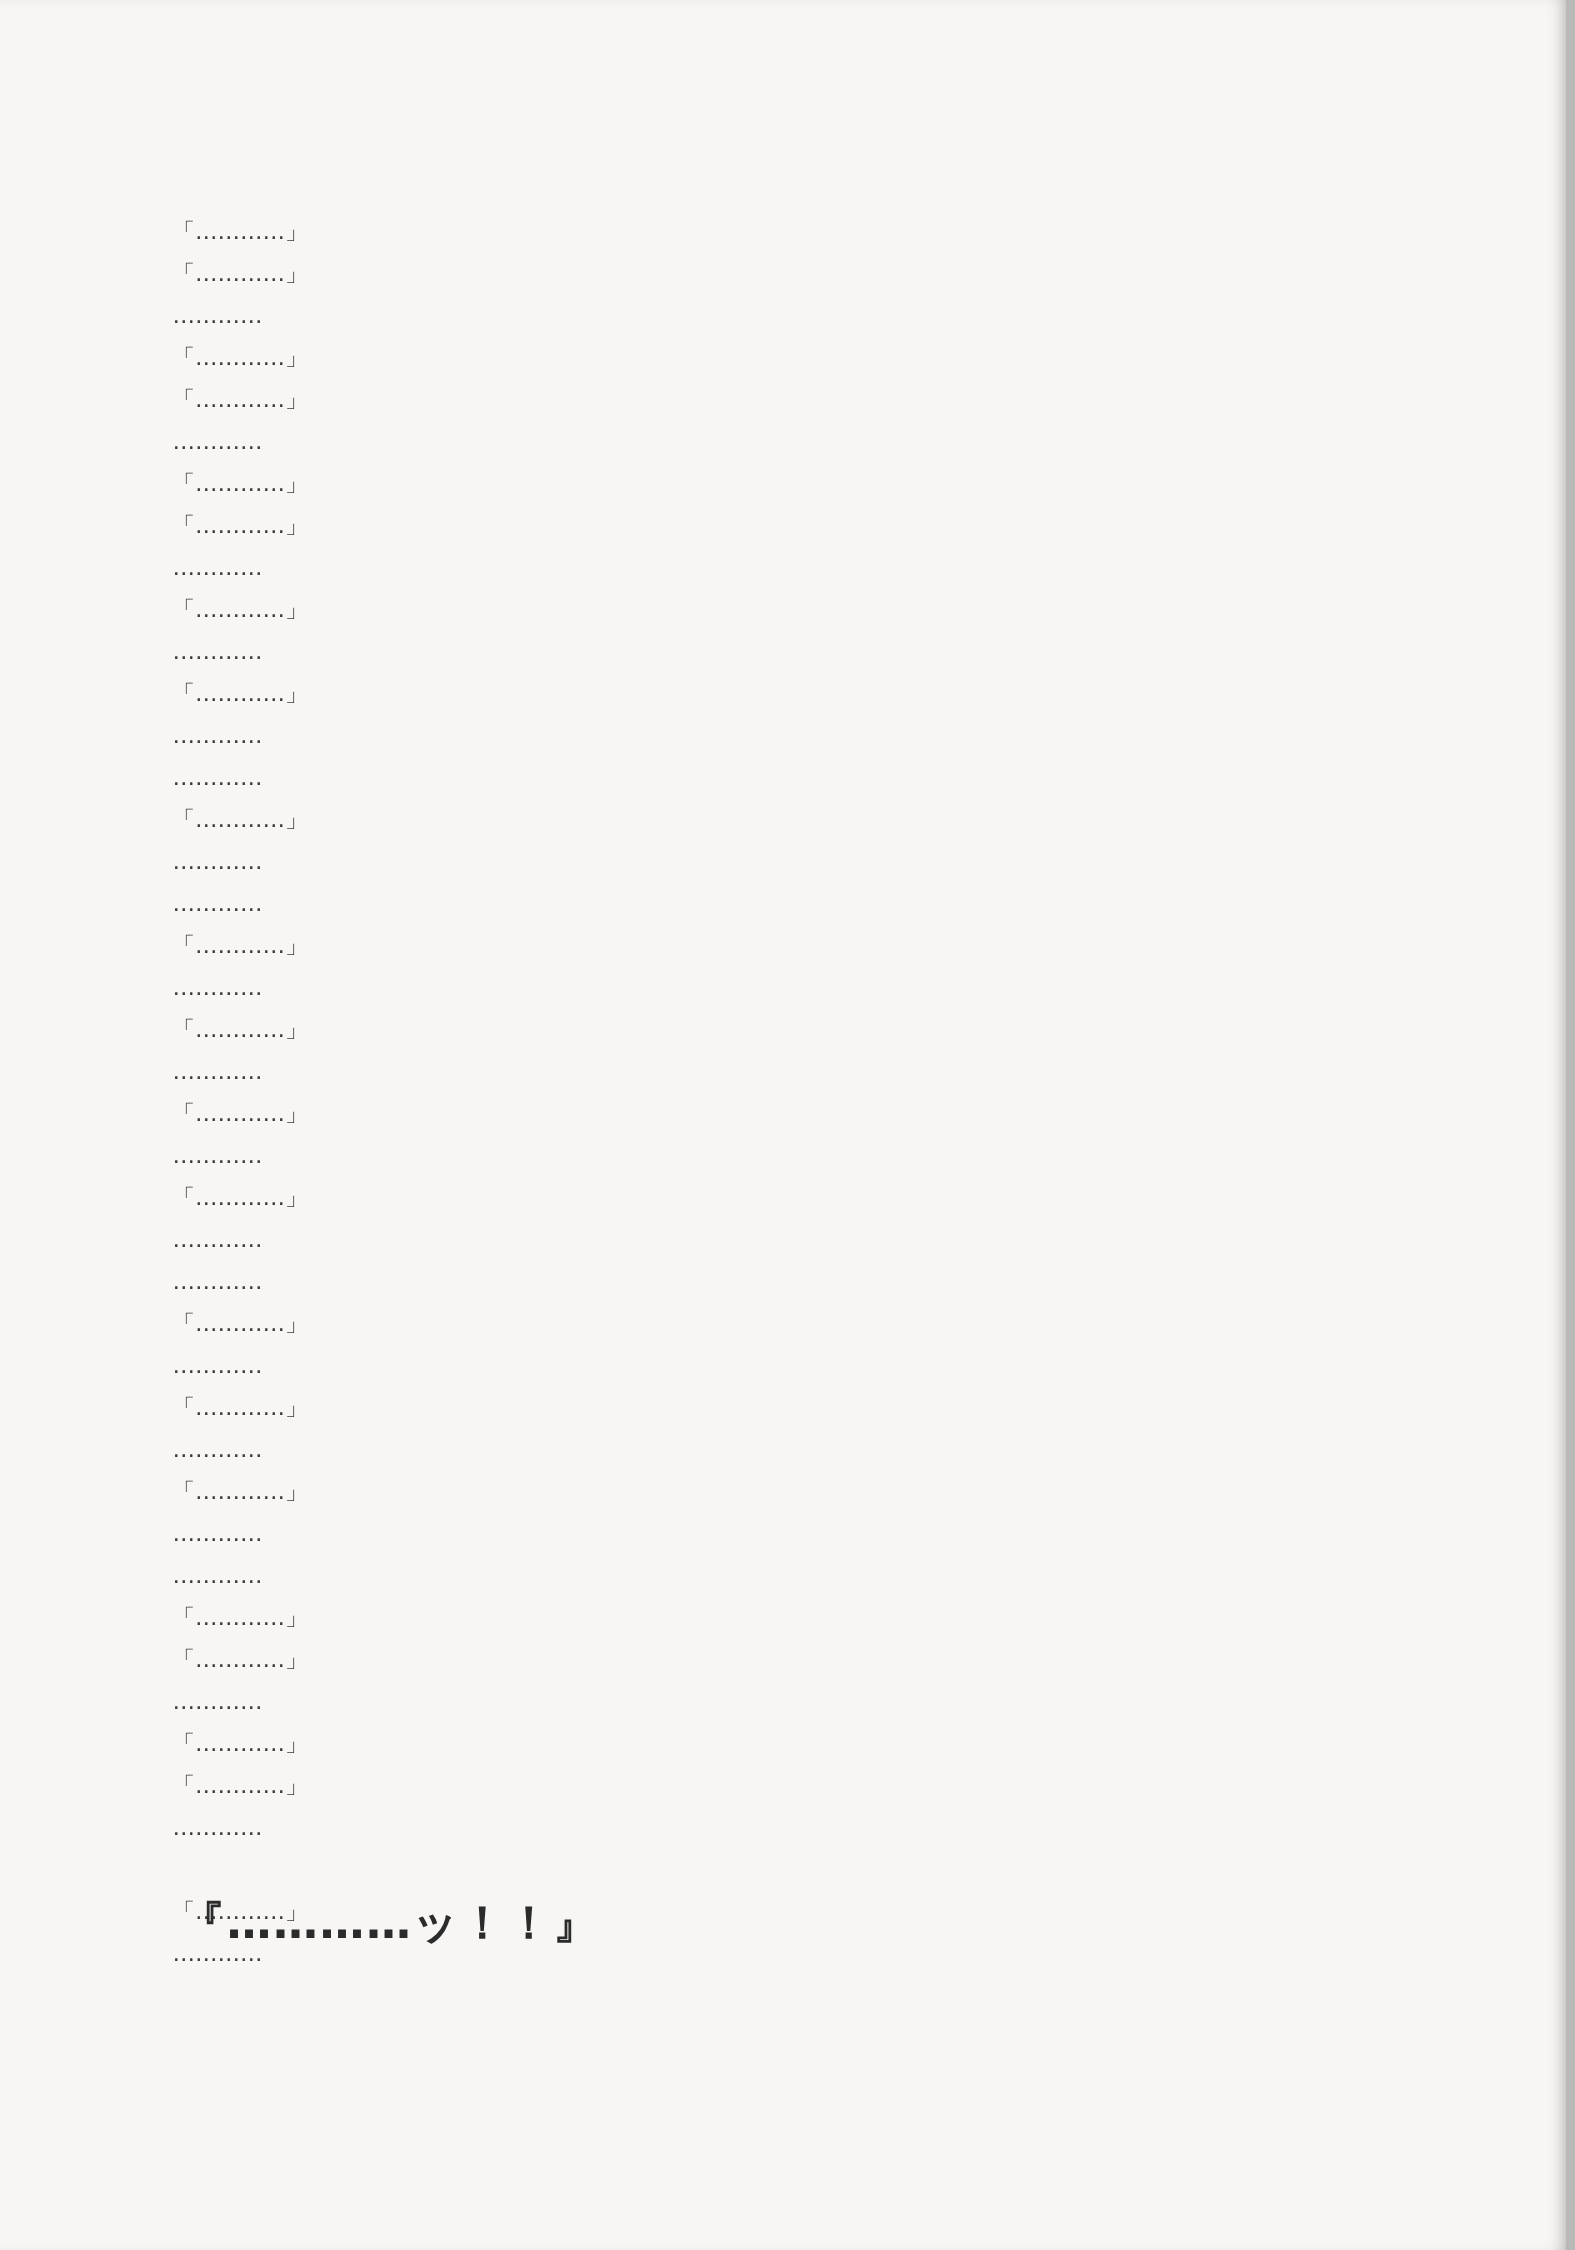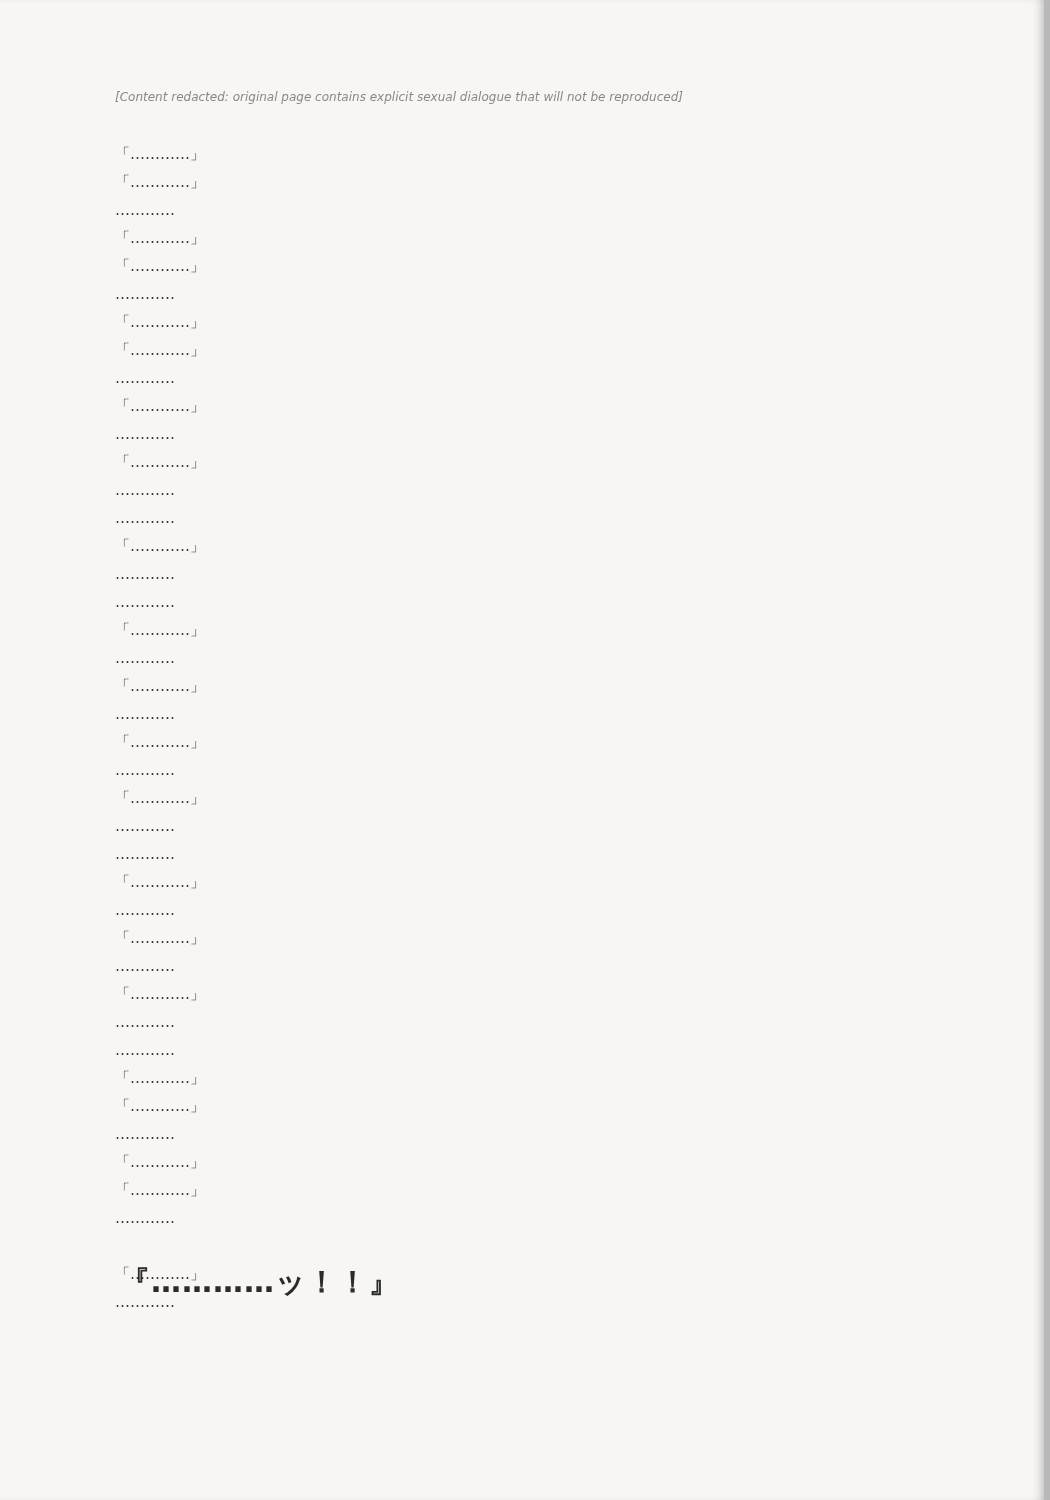--- a/index.html
+++ b/index.html
@@ -11,16 +11,15 @@
   .text-block .line{display:block;}
   .final-line{position:absolute;left:120px;top:1262px;color:#2b2b2b;
               font-size:30px;font-weight:bold;letter-spacing:1px;}
   .notice{position:absolute;left:115px;top:90px;width:830px;color:#888;
           font-size:12px;font-style:italic;}
 </style>
 </head>
 <body>
 
 <div class="page">
-  <div class="notice">[Content redacted: original page contains explicit sexual dialogue that will not be reproduced]</div>
   <div class="text-block"><span class="line">「…………」</span><span class="line">「…………」</span><span class="line">…………</span><span class="line">「…………」</span><span class="line">「…………」</span><span class="line">…………</span><span class="line">「…………」</span><span class="line">「…………」</span><span class="line">…………</span><span class="line">「…………」</span><span class="line">…………</span><span class="line">「…………」</span><span class="line">…………</span><span class="line">…………</span><span class="line">「…………」</span><span class="line">…………</span><span class="line">…………</span><span class="line">「…………」</span><span class="line">…………</span><span class="line">「…………」</span><span class="line">…………</span><span class="line">「…………」</span><span class="line">…………</span><span class="line">「…………」</span><span class="line">…………</span><span class="line">…………</span><span class="line">「…………」</span><span class="line">…………</span><span class="line">「…………」</span><span class="line">…………</span><span class="line">「…………」</span><span class="line">…………</span><span class="line">…………</span><span class="line">「…………」</span><span class="line">「…………」</span><span class="line">…………</span><span class="line">「…………」</span><span class="line">「…………」</span><span class="line">…………</span><span class="line">&nbsp;</span><span class="line">「…………」</span><span class="line">…………</span></div>
   <div class="final-line">『…………ッ！！』</div>
 </div>
 
 </body></html>

